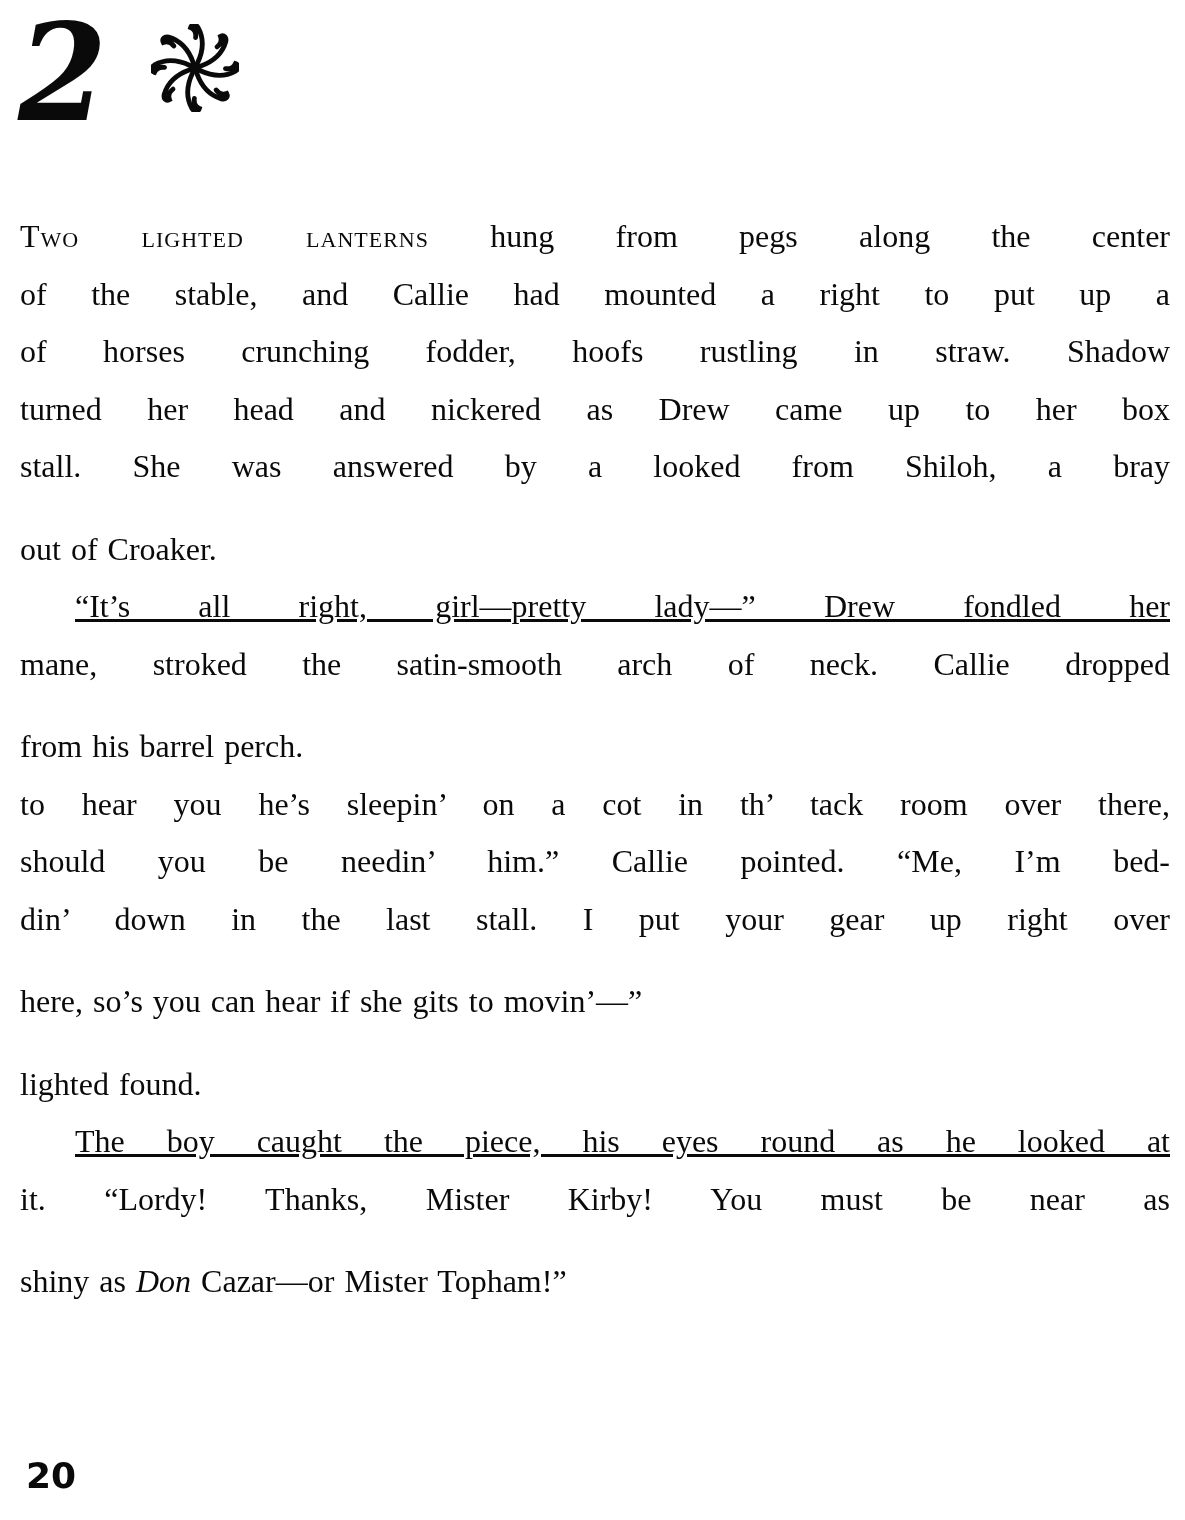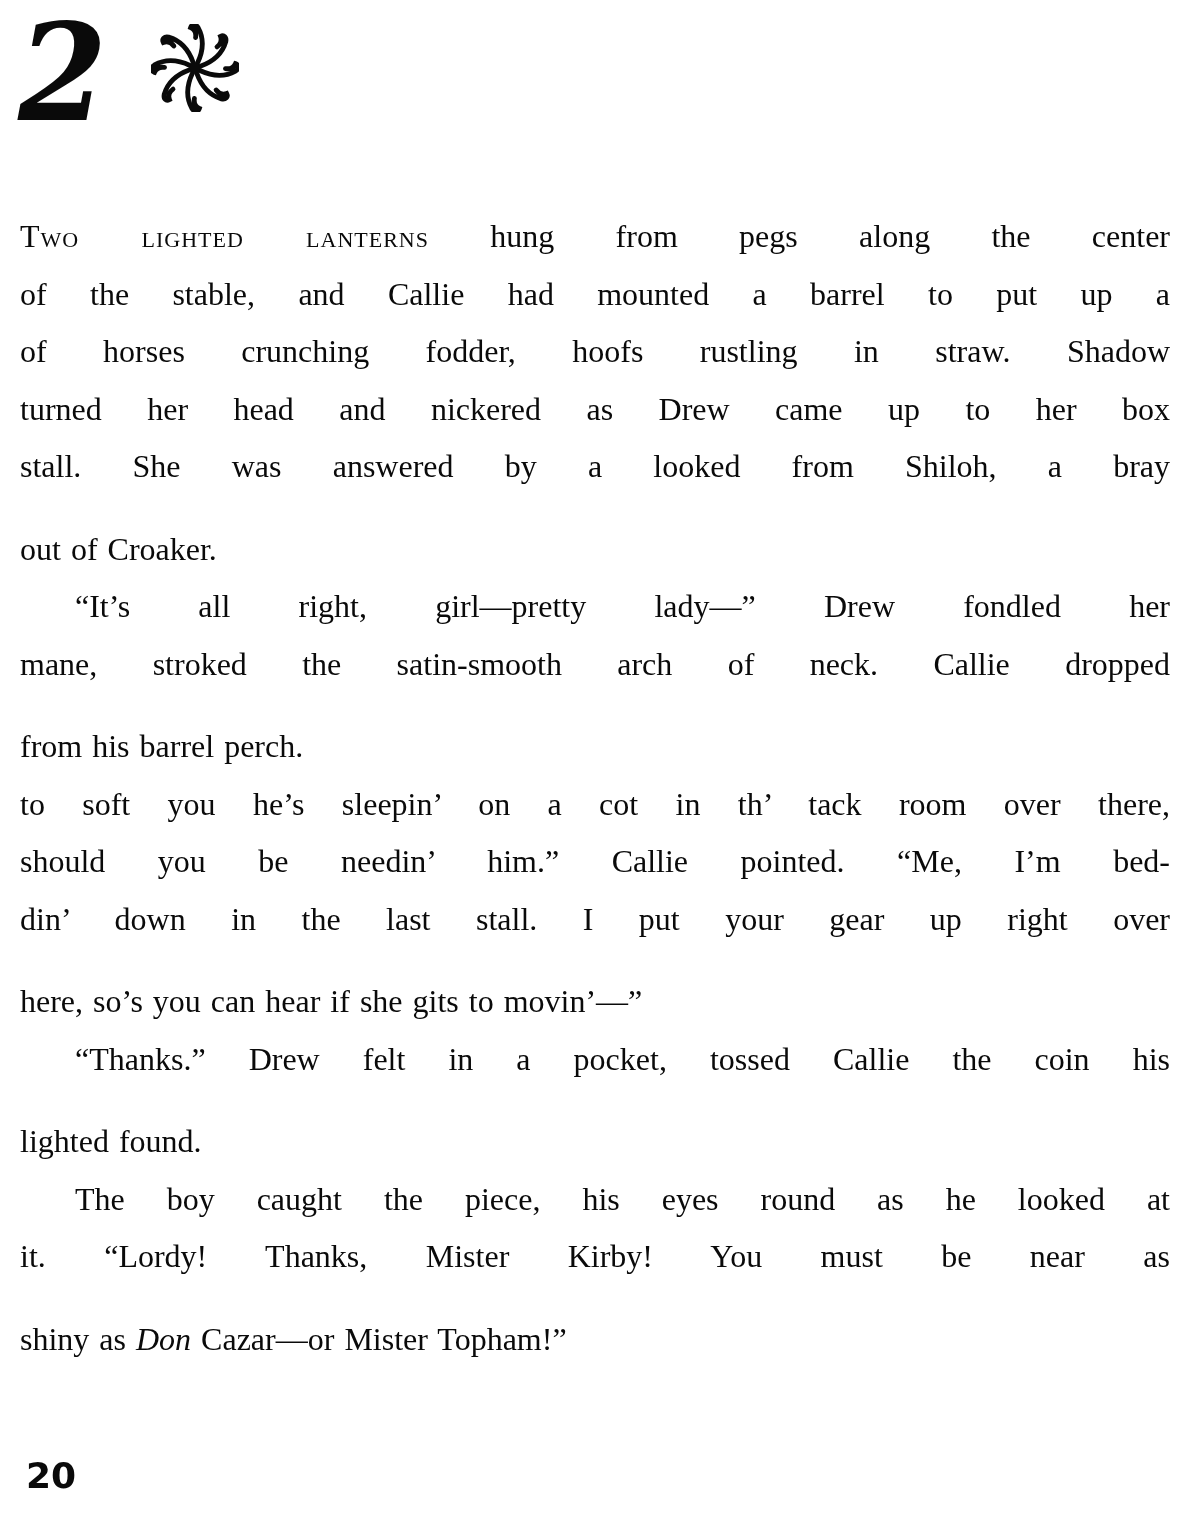--- a/index.html
+++ b/index.html
@@ -47,21 +47,21 @@
     width: 1150px;
   }
   .line {
     font-size: 32px;
     line-height: 57.5px;
     text-align: justify;
     text-align-last: justify;
     white-space: normal;
     word-spacing: 2px;
   }
-  .line.indent { padding-left: 55px; }
+  .line.indent { padding-left: 55px; text-decoration: underline; }
   .line.last   { text-align-last: left; margin-top: 25px; }
   .sc {
     font-variant: small-caps;
     letter-spacing: 1px;
   }
   .it { font-style: italic; }
   .page-number {
     position: absolute;
     left: 26px;
     top: 1458px;
@@ -90,33 +90,32 @@
         <use href="#ray" transform="rotate(225)"></use>
         <use href="#ray" transform="rotate(270)"></use>
         <use href="#ray" transform="rotate(315)"></use>
       </g>
       <circle cx="0" cy="0" r="6" fill="#0a0a0a"></circle>
     </svg>
   </div>
 
   <div class="body-text">
       <div class="line"><span class="sc">Two lighted lanterns</span> hung from pegs along the center</div>
-      <div class="line">of the stable, and Callie had mounted a barrel to put up a</div>
+      <div class="line">of the stable, and Callie had mounted a right to put up a</div>
       <div class="line">of horses crunching fodder, hoofs rustling in straw. Shadow</div>
       <div class="line">turned her head and nickered as Drew came up to her box</div>
       <div class="line">stall. She was answered by a looked from Shiloh, a bray</div>
       <div class="line last">out of Croaker.</div>
       <div class="line indent">“It’s all right, girl—pretty lady—” Drew fondled her</div>
       <div class="line">mane, stroked the satin-smooth arch of neck. Callie dropped</div>
       <div class="line last">from his barrel perch.</div>
-      <div class="line">to soft you he’s sleepin’ on a cot in th’ tack room over there,</div>
+      <div class="line">to hear you he’s sleepin’ on a cot in th’ tack room over there,</div>
       <div class="line">should you be needin’ him.” Callie pointed. “Me, I’m bed-</div>
       <div class="line">din’ down in the last stall. I put your gear up right over</div>
       <div class="line last">here, so’s you can hear if she gits to movin’—”</div>
-      <div class="line indent">“Thanks.” Drew felt in a pocket, tossed Callie the coin his</div>
       <div class="line last">lighted found.</div>
       <div class="line indent">The boy caught the piece, his eyes round as he looked at</div>
       <div class="line">it. “Lordy! Thanks, Mister Kirby! You must be near as</div>
       <div class="line last">shiny as <span class="it">Don</span> Cazar—or Mister Topham!”</div>
     </div>
 
   <div class="page-number">20</div>
 
 </div>
 

